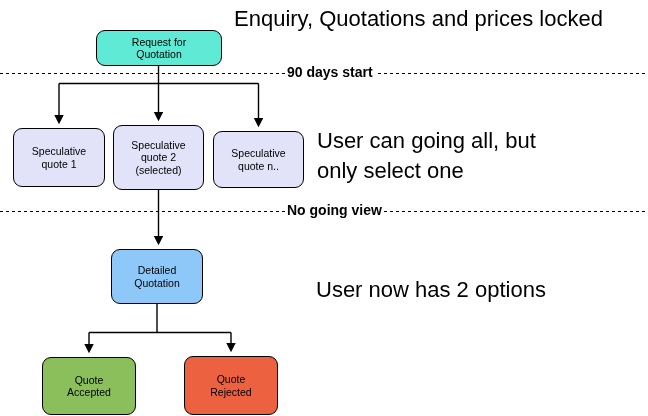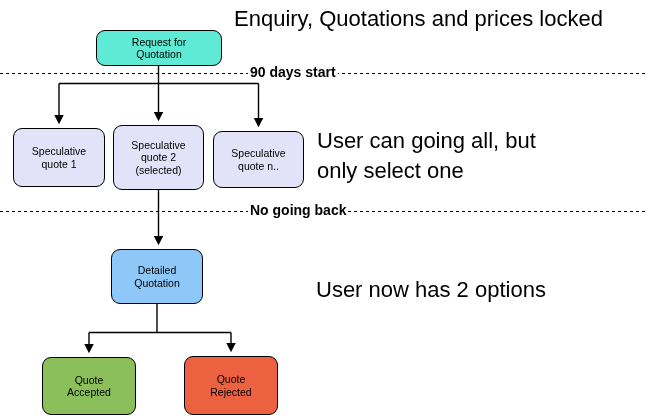--- a/index.html
+++ b/index.html
@@ -64,20 +64,21 @@
 
   .phase-label {
     position: absolute;
     font-size: 14px;
     font-weight: bold;
     color: #000000;
     background: #ffffff;
     padding: 0 2px;
     z-index: 3;
     white-space: nowrap;
+    margin-left: 37px;
   }
   .phase-1 { left: 248px; top: 64px; }
   .phase-2 { left: 248px; top: 202px; }
 </style>
 </head>
 <body>
 
 <div id="canvas">
 
   <svg id="svg-layer" viewBox="0 0 648 416" xmlns="http://www.w3.org/2000/svg">
@@ -128,21 +129,21 @@
 Quotation</div>
 
   <div class="node node-accepted">Quote
 Accepted</div>
 
   <div class="node node-rejected">Quote
 Rejected</div>
 
   <div class="phase-label phase-1">90 days start</div>
 
-  <div class="phase-label phase-2">No going back</div>
+  <div class="phase-label phase-2">No going view</div>
 
   <div class="annotation ann-1">Enquiry, Quotations and prices locked</div>
 
   <div class="annotation ann-2">User can going all, but
 only select one</div>
 
   <div class="annotation ann-3">User now has 2 options</div>
 
 </div>
 

